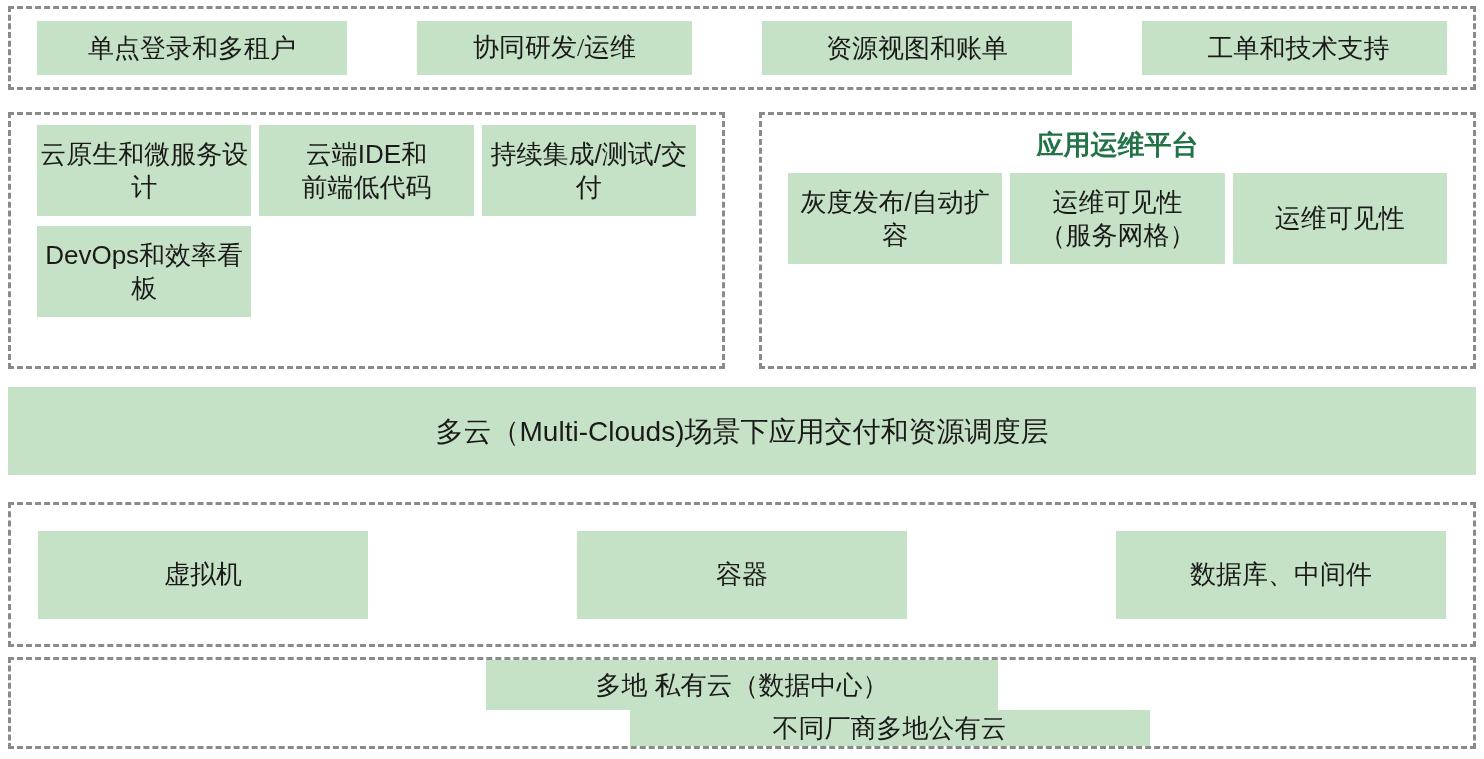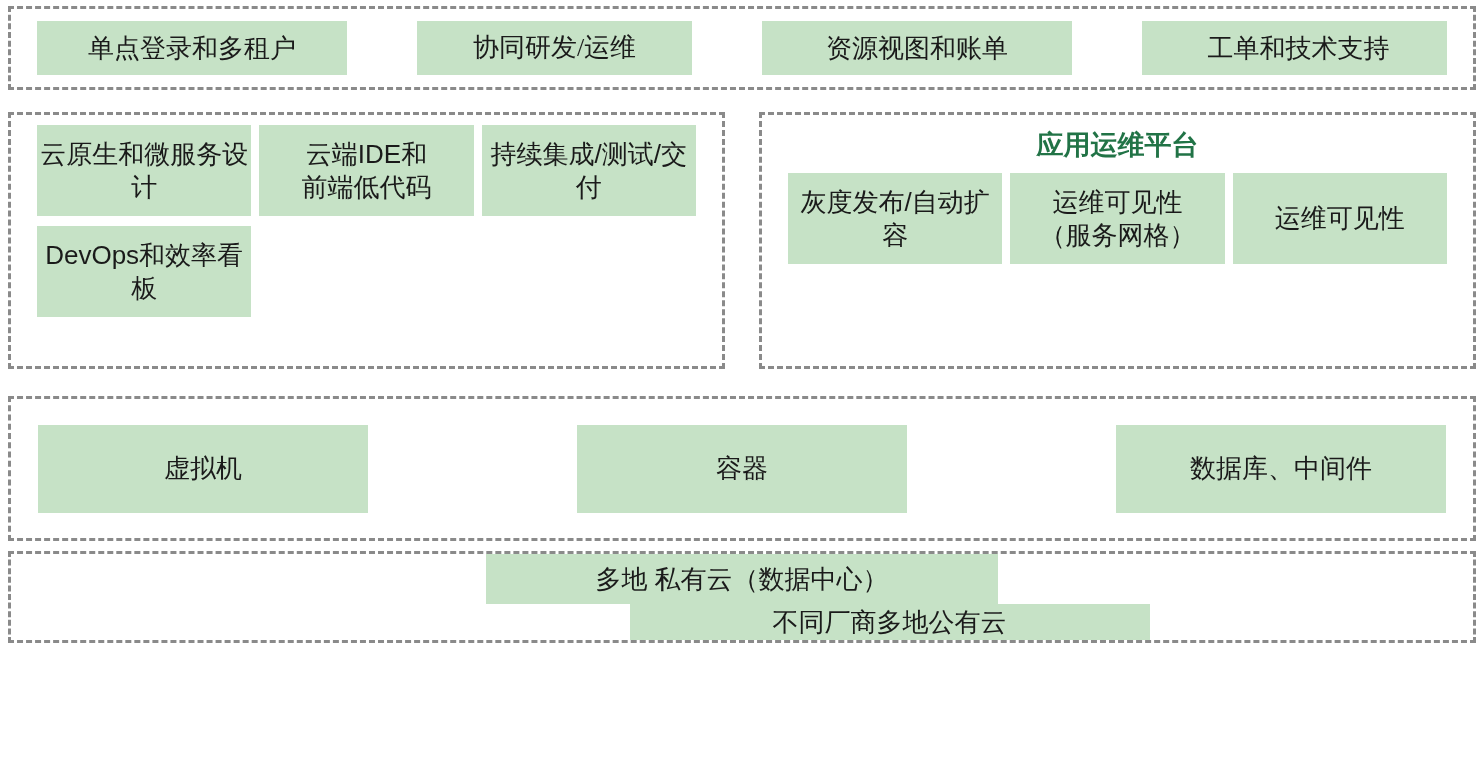--- a/index.html
+++ b/index.html
@@ -122,20 +122,21 @@
       <div class="pgrid">
         <div class="gbox">灰度发布/自动扩容</div>
         <div class="gbox">运维可见性
 （服务网格）</div>
         <div class="gbox">运维可见性</div>
       </div>
     </div>
 
   </div>
 
+  <div class="gbox bar">多云（Multi-Clouds)场景下应用交付和资源调度层</div>
 
   <div class="dashed section-infra">
     <div class="gbox">虚拟机</div>
     <div class="gbox">容器</div>
     <div class="gbox">数据库、中间件</div>
   </div>
 
   <div class="dashed section-clouds">
     <div class="gbox cloud-private">多地 私有云（数据中心）</div>
     <div class="gbox cloud-public">不同厂商多地公有云</div>

